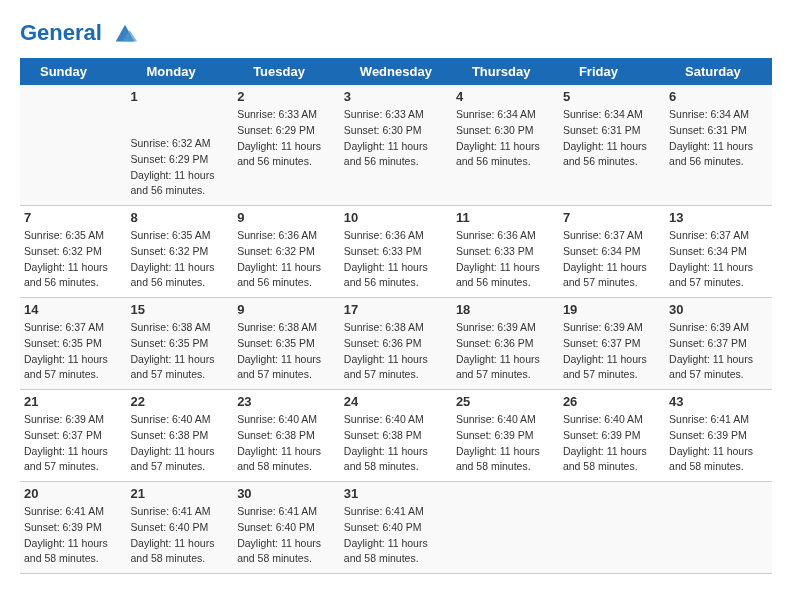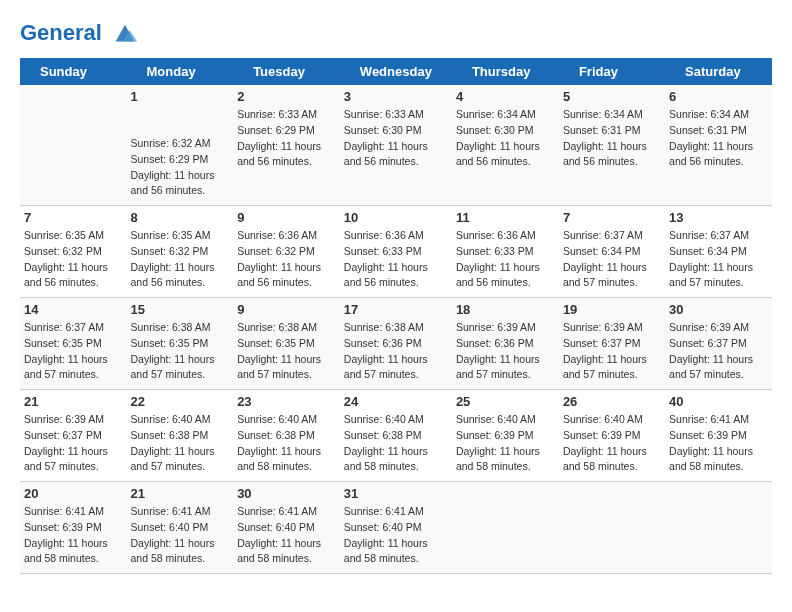--- a/index.html
+++ b/index.html
@@ -307,21 +307,21 @@
 and 58 minutes.</div>
         </td>
         <td>
           <span class="day-num">26</span>
           <div class="day-info" style="white-space: pre-line;">Sunrise: 6:40 AM
 Sunset: 6:39 PM
 Daylight: 11 hours
 and 58 minutes.</div>
         </td>
         <td>
-          <span class="day-num">40</span>
+          <span class="day-num">43</span>
           <div class="day-info" style="white-space: pre-line;">Sunrise: 6:41 AM
 Sunset: 6:39 PM
 Daylight: 11 hours
 and 58 minutes.</div>
         </td>
       </tr>
       <tr>
         <td>
           <span class="day-num">20</span>
           <div class="day-info" style="white-space: pre-line;">Sunrise: 6:41 AM

